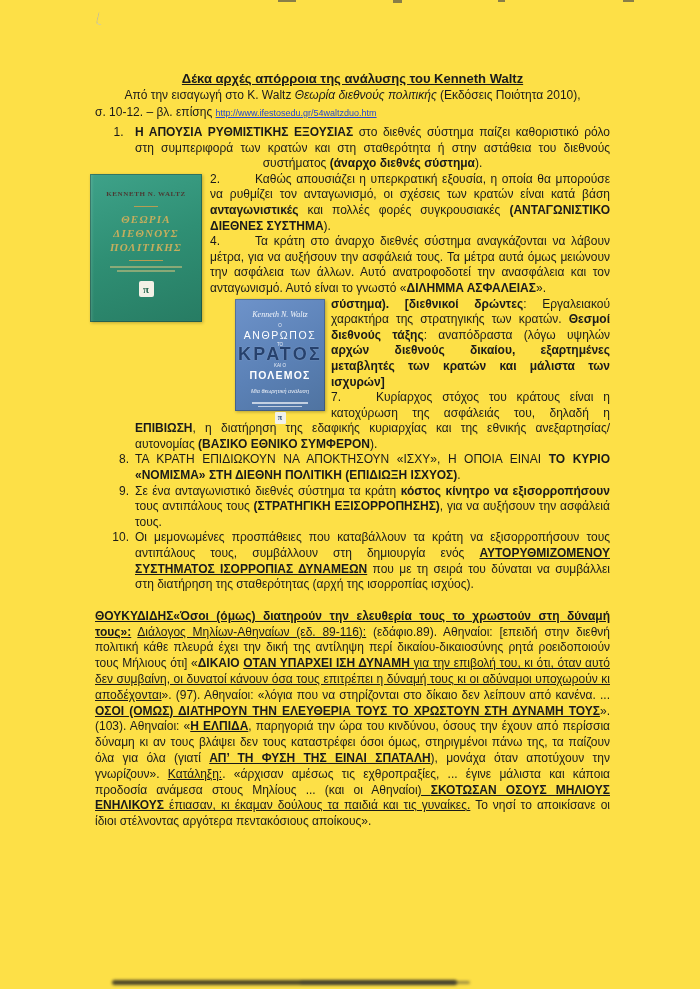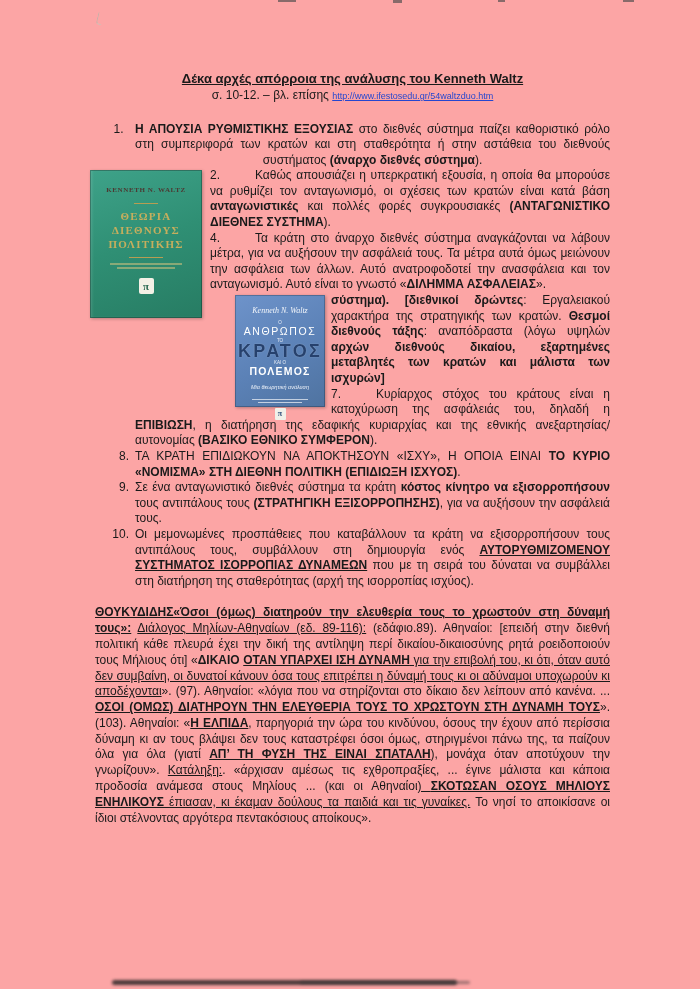--- a/index.html
+++ b/index.html
@@ -1,27 +1,27 @@
 <!DOCTYPE html>
 <html><head>
 <meta charset="utf-8">
 <style>
   html,body{margin:0;padding:0;}
   body{width:700px;height:989px;background:#e9e9e6;font-family:"Liberation Sans",sans-serif;}
-  .page{position:relative;width:700px;height:989px;background:#fca5a5;overflow:hidden;color:#1a1a1a;}
+  .page{position:relative;width:700px;height:989px;background:#fde047;overflow:hidden;color:#1a1a1a;}
   .content{padding:70px 90px 0 95px;}
 
   
   .doc-title{text-align:center;font-size:13px;line-height:17px;}
   .doc-sub{text-align:center;font-size:12px;line-height:16.5px;}
-  .doc-ref{text-align:center;font-size:12px;line-height:16.5px;}
+  .doc-ref{font-size:12px;line-height:16.5px;}
   .doc-link{color:#2547cf;text-decoration:underline;font-size:9px;}
 
   
-  .list{margin-top:17px;font-size:12px;line-height:15.6px;}
+  .list{margin-top:4px;font-size:12px;line-height:15.6px;}
   .li{text-align:justify;}
   .li-main{padding-left:40px;}
   .num-main{display:inline-block;width:27px;margin-left:-27px;padding-right:6px;box-sizing:border-box;text-align:right;}
   .li-tab{padding-left:40px;}
   .num-tab{display:inline-block;width:45px;}
   .li-cont{padding-left:40px;}
   .center-last{text-align-last:center;}
 
   
   .r-n{}
@@ -33,21 +33,21 @@
   
   .thuc{margin-top:16px;font-size:12px;line-height:15.8px;text-align:justify;}
 
   
   .book-green{float:left;width:112px;height:148px;margin:2px 8px 4px -5px;box-sizing:border-box;
     background:linear-gradient(160deg,#3ea289 0%,#2f8f74 48%,#277c63 100%);
     box-shadow:inset 0 0 0 1px rgba(0,0,0,.28), inset 2px 0 3px rgba(255,255,255,.14), 1px 1px 3px rgba(0,0,0,.25);
     text-align:center;padding-top:13px;}
   .bg-author{font-family:"Liberation Serif",serif;font-size:7px;font-weight:bold;letter-spacing:.6px;color:#4c3a33;}
   .bg-rule{width:24px;height:1px;background:#b79d52;margin:4px auto 5px;}
-  .bg-title{font-family:"Liberation Serif",serif;font-size:11px;font-weight:bold;letter-spacing:1.2px;color:#c6ae5d;line-height:14px;}
+  .bg-title{font-family:"Liberation Serif",serif;font-size:11px;font-weight:bold;letter-spacing:1.2px;color:#c6ae5d;line-height:14px;font-style:italic;}
   .bg-rule2{width:34px;height:1px;background:#b79d52;margin:6px auto 5px;}
   .bg-micro{width:72px;height:2px;background:rgba(214,194,125,.55);margin:2px auto;}
   .bg-micro.m2{width:58px;}
   .bg-logo{width:15px;height:16px;background:#f3f1e6;color:#2a6a52;font-size:11px;font-weight:bold;line-height:16px;margin:9px auto 0;border-radius:2px;font-family:"Liberation Serif",serif;}
 
   
   .book-blue{float:left;width:90px;height:112px;margin:2px 6px 4px 25px;box-sizing:border-box;
     background:linear-gradient(150deg,#6e93ca 0%,#5b81b6 55%,#4f73a0 100%);
     box-shadow:inset 0 0 0 1px rgba(0,0,0,.22), 1px 1px 3px rgba(0,0,0,.28);
     text-align:center;color:#fff;padding-top:8px;}
@@ -80,20 +80,21 @@
   <div class="speck s2"></div>
   <div class="speck s3"></div>
   <div class="speck s4"></div>
   <div class="pen-mark"></div>
 
   <div class="content">
 
     <div class="doc-title">
       <span class="r-bu">Δέκα αρχές απόρροια της ανάλυσης του Kenneth Waltz</span>
     </div>
+    <div class="doc-sub"><span class="r-n">Από την εισαγωγή στο Κ. Waltz </span><span class="r-i">Θεωρία διεθνούς πολιτικής</span><span class="r-n"> (Εκδόσεις Ποιότητα 2010),</span></div>
     <div class="doc-ref">
       <span>σ. 10-12. – βλ. επίσης </span><span class="doc-link">http://www.ifestosedu.gr/54waltzduo.htm</span>
     </div>
 
     <div class="list">
 
       <div class="li li-main center-last">
         <span class="num-main">1.</span><span><span class="r-b">Η ΑΠΟΥΣΙΑ ΡΥΘΜΙΣΤΙΚΗΣ ΕΞΟΥΣΙΑΣ</span><span class="r-n"> στο διεθνές σύστημα παίζει καθοριστικό ρόλο στη συμπεριφορά των κρατών και στη σταθερότητα ή στην αστάθεια του διεθνούς συστήματος </span><span class="r-b">(άναρχο διεθνές σύστημα</span><span class="r-n">).</span></span>
       </div>
 

